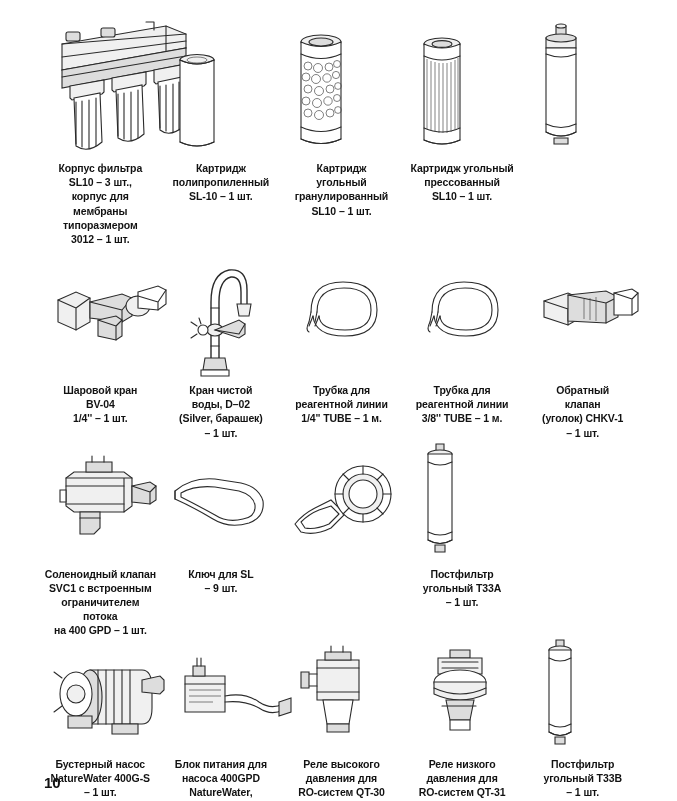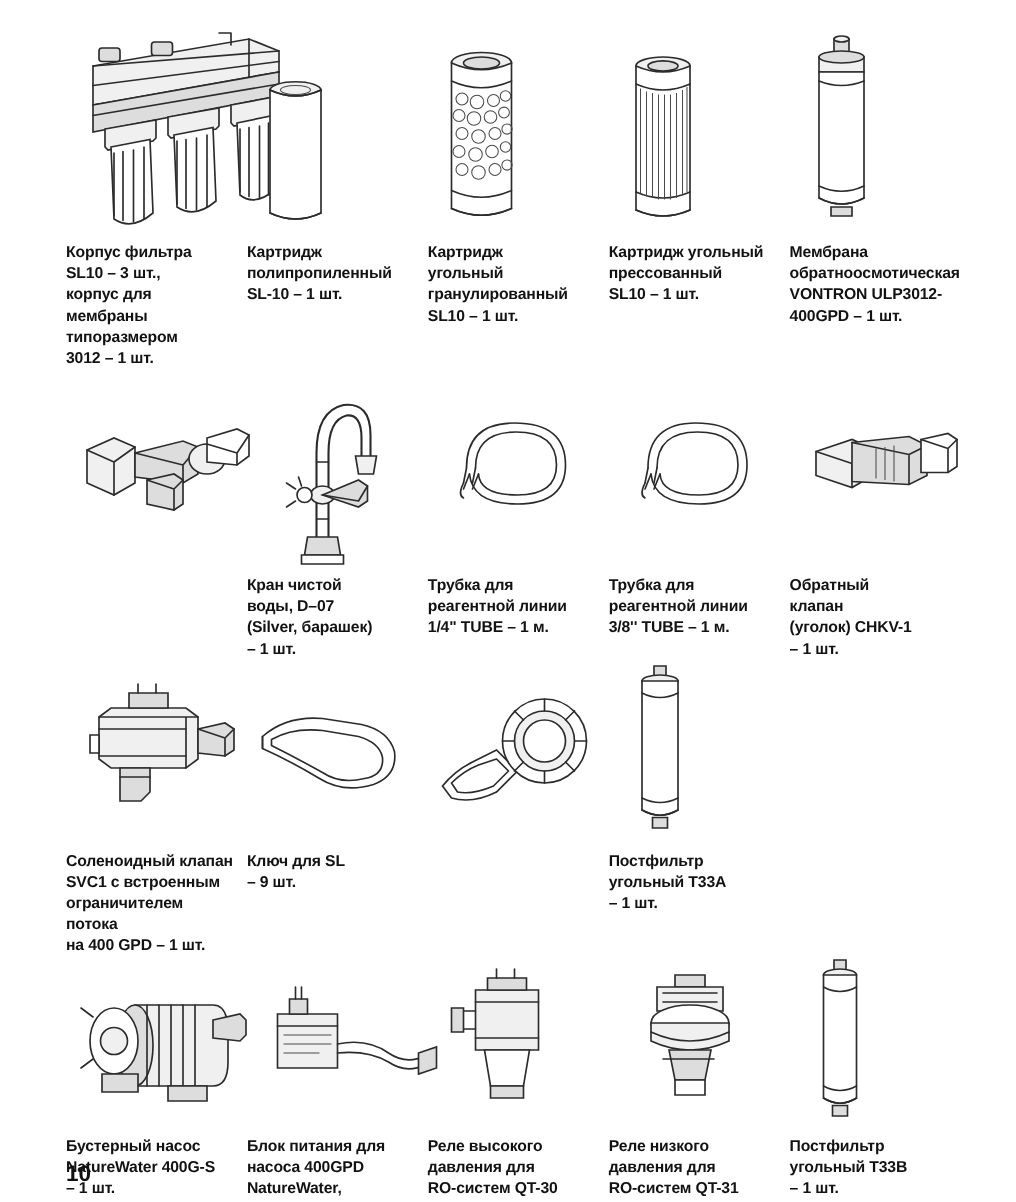--- a/index.html
+++ b/index.html
@@ -17,20 +17,21 @@
   }
   .sheet {
     width: 677px;
     height: 801px;
     padding: 14px 30px 0 44px;
     position: relative;
   }
   .grid-row {
     display: flex;
     width: 100%;
+    text-align: center;
   }
   .cell {
     width: 20%;
     padding-right: 8px;
     display: flex;
     flex-direction: column;
   }
   .art {
     height: 140px;
     display: flex;
@@ -201,64 +202,63 @@
           <ellipse class="fill-l" cx="33" cy="12" rx="5" ry="2"></ellipse>
           <path class="fill-l" d="M18 24 L48 24 L48 34 L18 34 Z"></path>
           <ellipse class="fill-m" cx="33" cy="24" rx="15" ry="4"></ellipse>
           <path class="fill-w" d="M18 34 L18 118 Q33 126 48 118 L48 34 Z"></path>
           <path class="ln" d="M18 40 Q33 46 48 40"></path>
           <path class="ln" d="M18 110 Q33 117 48 110"></path>
           <path class="ln" d="M18 118 Q33 126 48 118"></path>
           <path class="fill-m" d="M26 124 L40 124 L40 130 L26 130 Z"></path>
         </svg>
       </div>
-      <div class="caption">Мембрана
-обратноосмотическая
-VONTRON ULP3012-
-400GPD – 1 шт.</div>
     </div>
 
   </div>
 
   <div class="grid-row row2">
 
     <div class="cell">
       <div class="art center">
         <svg width="140" height="90" viewBox="0 0 140 90">
           <path class="fill-l" d="M12 34 L30 26 L44 32 L44 56 L30 64 L12 56 Z"></path>
           <path class="ln" d="M12 34 L30 42 L44 32 M30 42 L30 64"></path>
           <path class="fill-m" d="M44 36 L76 28 L86 32 L86 50 L76 56 L44 52 Z"></path>
           <path class="ln" d="M44 36 L76 44 L86 32 M76 44 L76 56"></path>
           <ellipse class="fill-l" cx="92" cy="40" rx="12" ry="10"></ellipse>
           <path class="fill-w" d="M92 26 L112 20 L120 24 L120 38 L112 44 L92 42 Z"></path>
           <path class="ln" d="M92 30 L112 36 L120 24 M112 36 L112 44"></path>
           <path class="fill-m" d="M52 54 L70 50 L76 54 L76 70 L70 74 L52 70 Z"></path>
           <path class="ln" d="M52 54 L70 60 L76 54 M70 60 L70 74"></path>
         </svg>
       </div>
+      <div class="caption">Шаровой кран
+BV-04
+1/4'' – 1 шт.</div>
     </div>
 
     <div class="cell">
       <div class="art">
         <svg width="110" height="130" viewBox="0 0 110 130">
           <path class="ln" style="stroke-width:1.4" d="M44 118 L44 56 Q44 28 62 24 Q80 22 80 44 L80 58"></path>
           <path class="ln" style="stroke-width:1.4" d="M52 118 L52 56 Q52 34 64 31 Q74 30 74 46 L74 58"></path>
           <path class="fill-l" d="M70 58 L84 58 L82 70 L72 70 Z"></path>
           <path class="fill-m" d="M38 112 L58 112 L60 124 L36 124 Z"></path>
           <path class="fill-w" d="M34 124 L62 124 L62 130 L34 130 Z"></path>
           <ellipse class="fill-l" cx="48" cy="84" rx="8" ry="6"></ellipse>
           <path class="fill-m" d="M48 84 L72 74 L78 78 L78 88 L72 92 Z"></path>
           <path class="ln" d="M48 84 L72 88 L78 78"></path>
           <circle class="fill-w" cx="36" cy="84" r="5"></circle>
           <path class="ln" d="M30 80 L24 76 M30 88 L24 92 M34 78 L32 72"></path>
           <path class="ln" d="M44 62 L52 62 M44 100 L52 100"></path>
         </svg>
       </div>
       <div class="caption">Кран чистой
-воды, D–07
+воды, D–02
 (Silver, барашек)
 – 1 шт.</div>
     </div>
 
     <div class="cell">
       <div class="art center">
         <svg width="120" height="90" viewBox="0 0 120 90">
           <path class="ln" d="M24 46 Q24 16 56 16 Q90 16 90 44 Q90 70 58 70 Q28 70 26 50"></path>
           <path class="ln" d="M30 46 Q30 22 57 22 Q84 22 84 44 Q84 64 58 64 Q33 64 32 50"></path>
           <path class="ln" d="M24 46 L22 56 M30 46 L28 56"></path>

